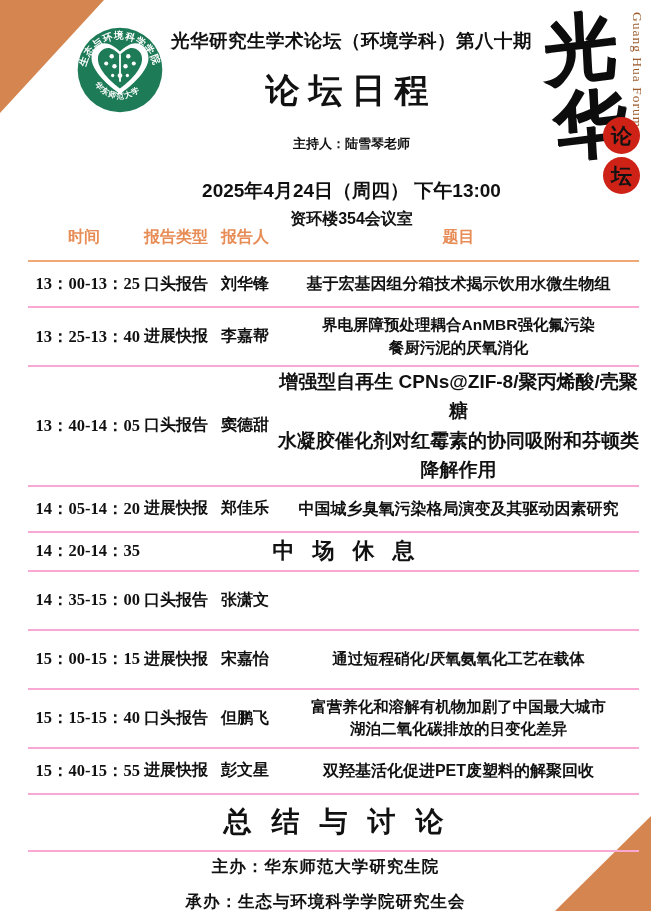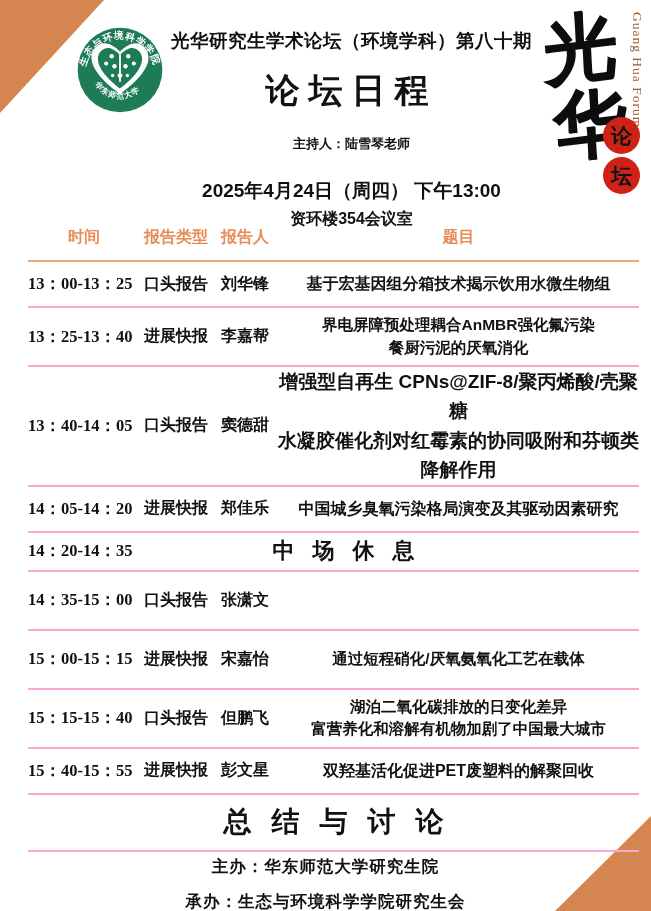--- a/index.html
+++ b/index.html
@@ -45,21 +45,21 @@
   .schedule { position:absolute; left:28px; right:12px; top:215px; }
   .trow { display:grid; grid-template-columns:112px 72px 66px 1fr;
           align-items:center; border-bottom:2px solid #f9a8d4; }
   .trow.head { border-bottom-color:#f0a878; min-height:45px; }
   .trow.h-single { min-height:44px; }
   .trow.h-double { min-height:57px; }
   .trow.small    { min-height:49px; }
   .trow.break-row{ min-height:37px; grid-template-columns:112px 1fr; }
   .trow.summary-row { min-height:55px; grid-template-columns:1fr; }
   .cell { text-align:center; }
-  .cell.time { text-align:left; font-family:"Liberation Serif", serif;
+  .cell.time { text-align:right; font-family:"Liberation Serif", serif;
                font-size:16.5px; font-weight:bold; white-space:nowrap; }
   .head .cell { color:#e78c55; font-size:16px; font-weight:bold; }
   .cell.type, .cell.speaker { font-size:16px; font-weight:bold; }
   .cell.title { font-size:15.5px; font-weight:bold; line-height:1.45; }
   .small .cell.title { font-size:19px; line-height:1.55;text-align:center; }
   .h-single .cell.title { font-size:16px; }
   .cell.break-label { font-size:22px; font-weight:bold; letter-spacing:18px;
                       text-indent:18px; transform:translateX(-46px); }
   .cell.summary-label { font-size:28px; font-weight:bold; letter-spacing:20px;
                         text-indent:20px; }
@@ -184,22 +184,22 @@
           <div class="cell speaker">宋嘉怡</div>
           <div class="cell title">
             <div>通过短程硝化/厌氧氨氧化工艺在载体</div>
           </div>
         </div>
         <div class="trow h-double">
           <div class="cell time">15：15-15：40</div>
           <div class="cell type">口头报告</div>
           <div class="cell speaker">但鹏飞</div>
           <div class="cell title">
+            <div>富营养化和溶解有机物加剧了中国最大城市</div>
             <div>湖泊二氧化碳排放的日变化差异</div>
-            <div>富营养化和溶解有机物加剧了中国最大城市</div>
           </div>
         </div>
         <div class="trow h-single">
           <div class="cell time">15：40-15：55</div>
           <div class="cell type">进展快报</div>
           <div class="cell speaker">彭文星</div>
           <div class="cell title">
             <div>双羟基活化促进PET废塑料的解聚回收</div>
           </div>
         </div>

